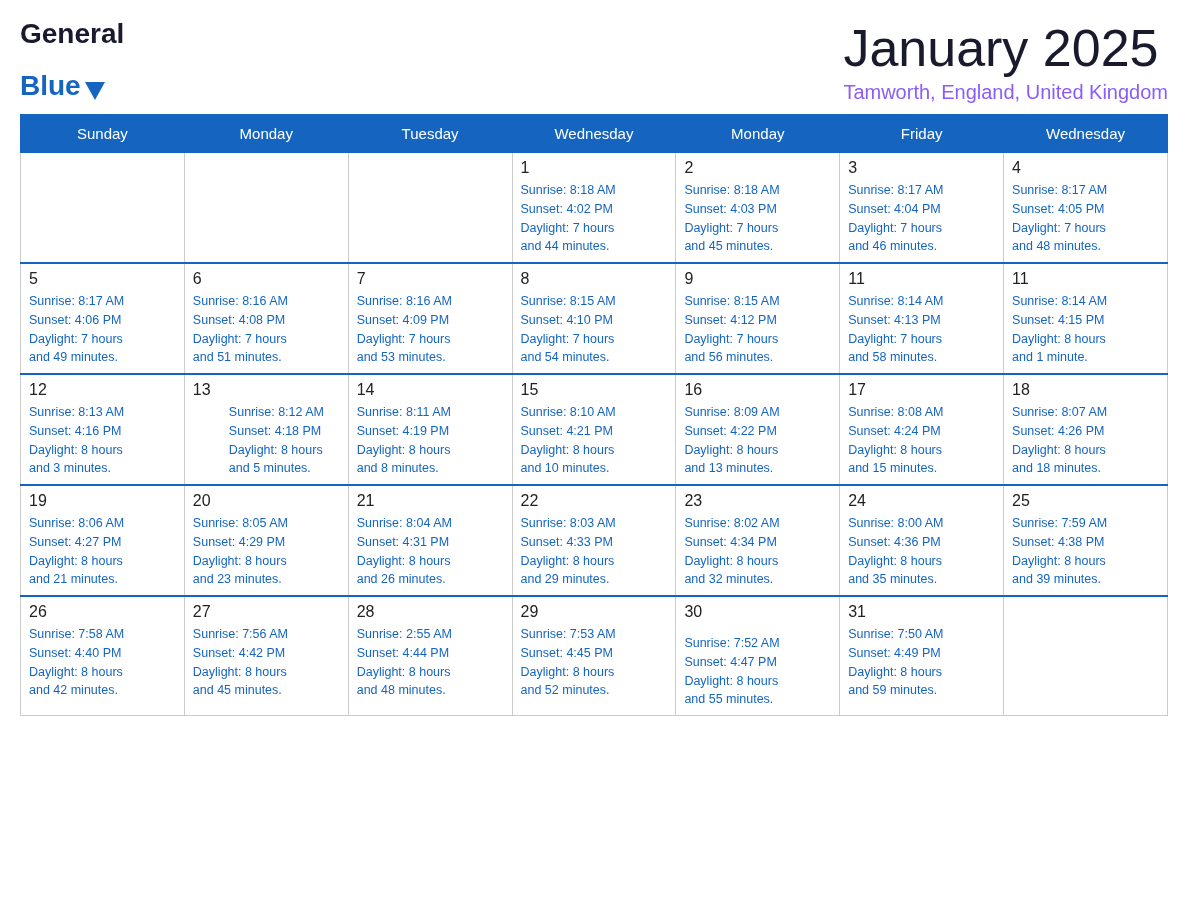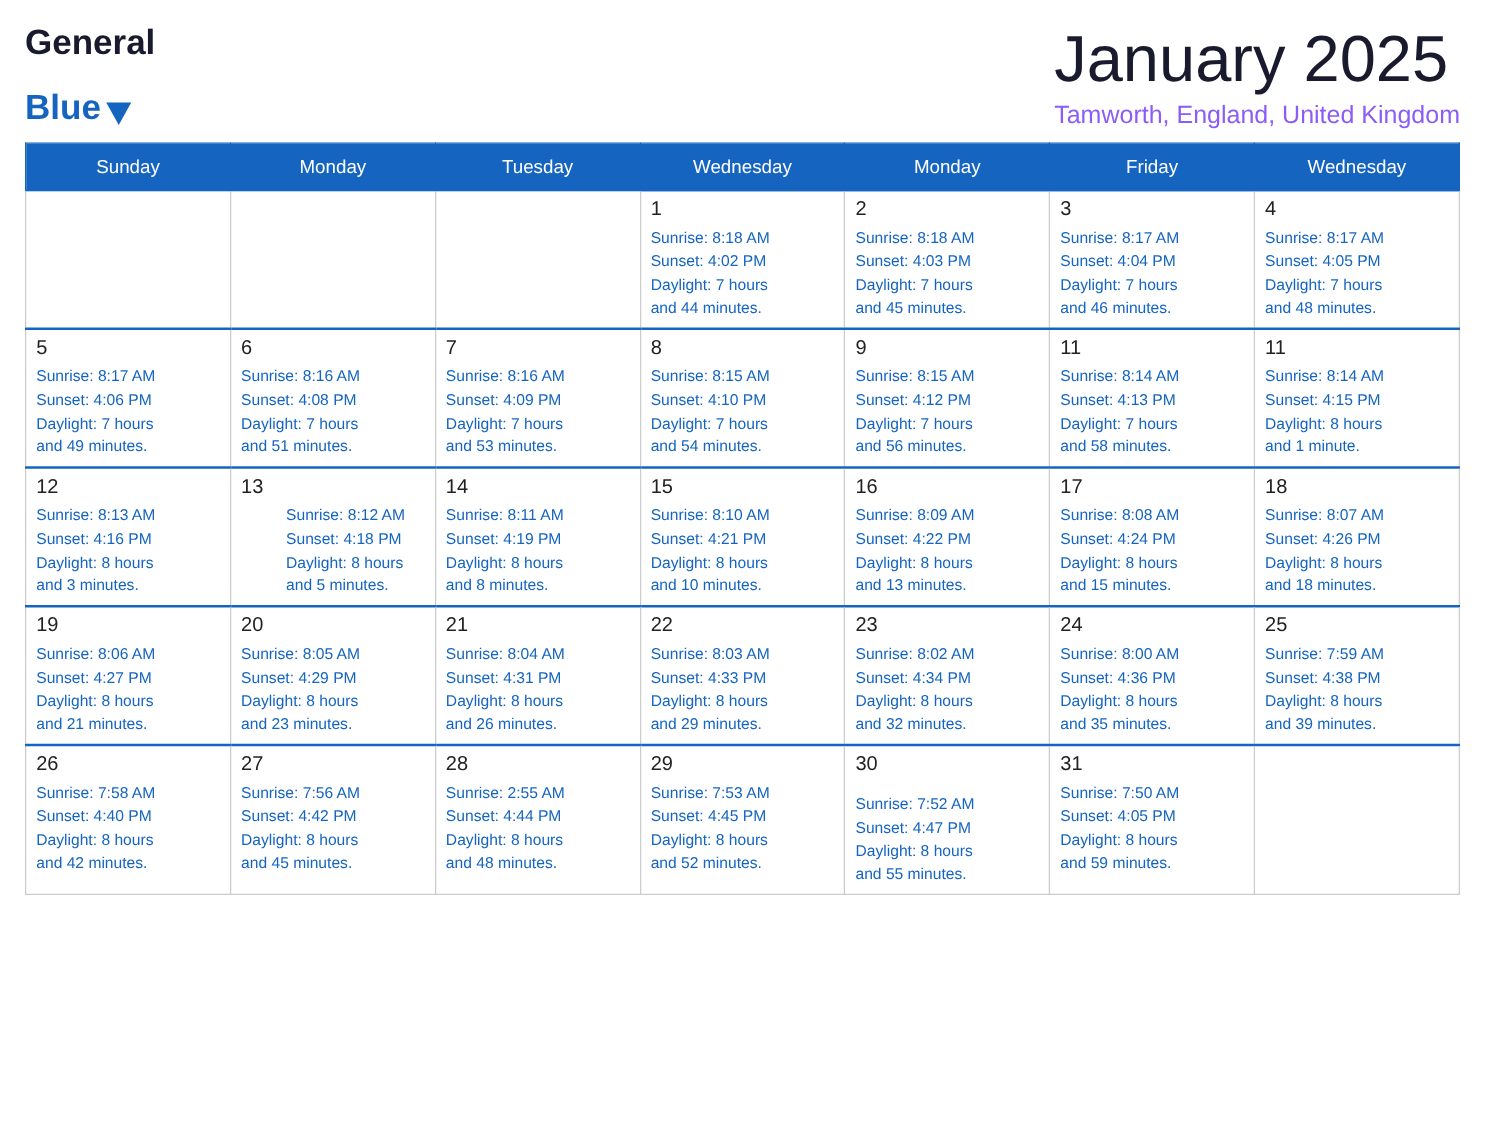--- a/index.html
+++ b/index.html
@@ -349,20 +349,20 @@
         <td class="row-separator">
           <span class="day-number">30</span>
           <div class="day-info" style="white-space: pre-line; margin-top: 13px;">Sunrise: 7:52 AM
 Sunset: 4:47 PM
 Daylight: 8 hours
 and 55 minutes.</div>
         </td>
         <td class="row-separator">
           <span class="day-number">31</span>
           <div class="day-info" style="white-space: pre-line;">Sunrise: 7:50 AM
-Sunset: 4:05 PM
+Sunset: 4:49 PM
 Daylight: 8 hours
 and 59 minutes.</div>
         </td>
         <td class="row-separator empty-cell"></td>
       </tr>
     </tbody>
 </table>
 
 </body></html>

